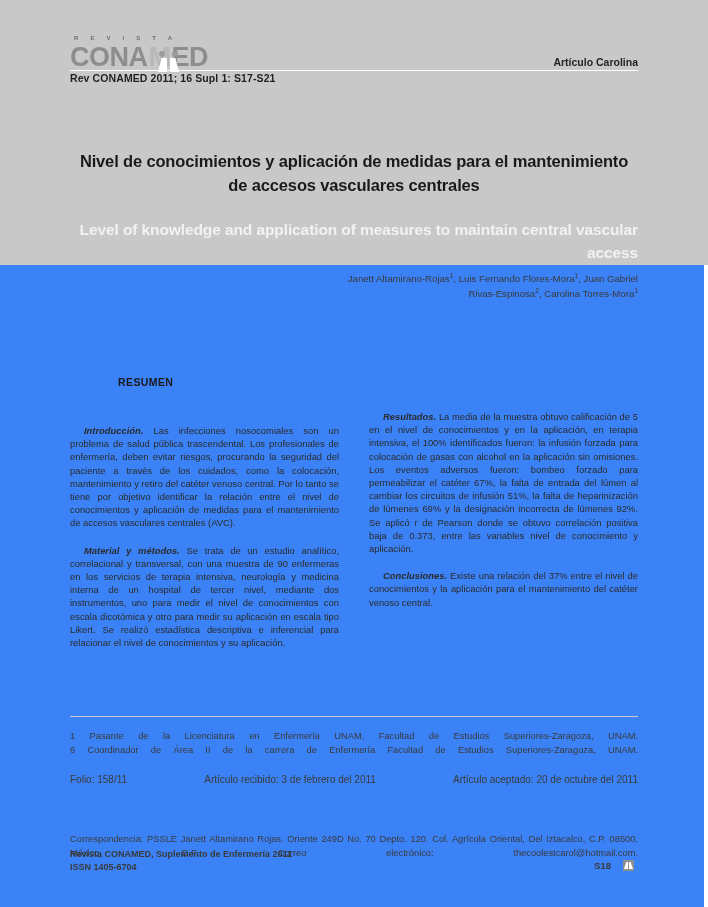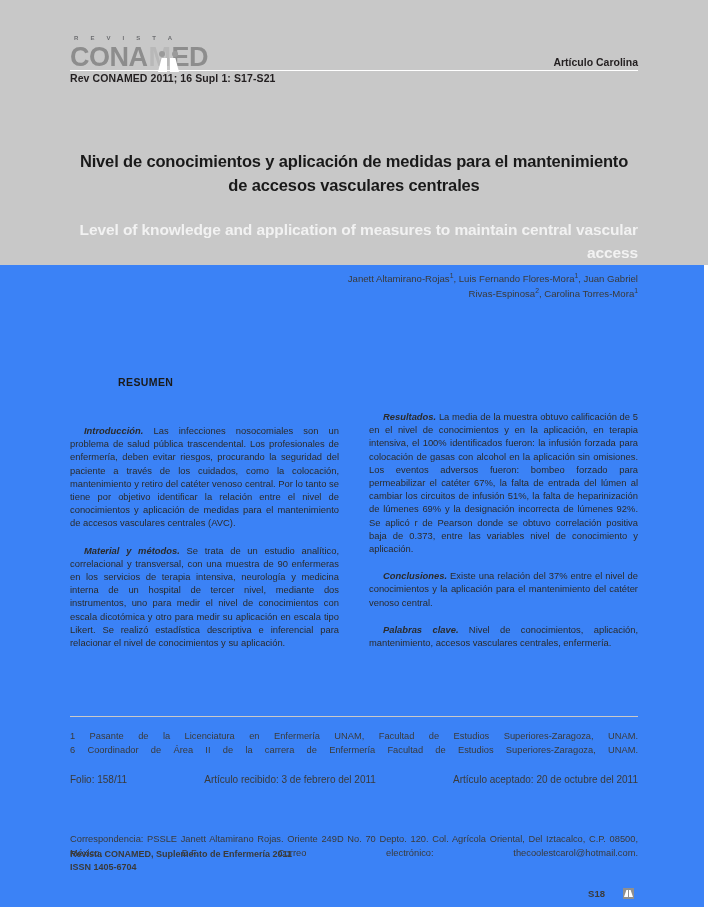--- a/index.html
+++ b/index.html
@@ -264,22 +264,21 @@
     font-weight: bold;
     color: #3a3a3a;
   }
 
   .page-number-wrap {
     position: absolute;
     right: 70px;
     top: 860px;
     display: flex;
     align-items: center;
-    gap: 18px;
-    margin-top: 28px;
+    gap: 12px;
   }
   .page-number {
     font-size: 9.5px;
     font-weight: bold;
     color: #3a3a3a;
   }
   .colophon-mark {
     width: 11px;
     height: 11px;
     background: #8f8f8f;
@@ -337,21 +336,20 @@
     <span>Rivas-Espinosa</span><sup>2</sup><span>, Carolina Torres-Mora</span><sup>1</sup>
   </div>
 
   <div class="resumen-heading">RESUMEN</div>
 
   <div class="abstract" id="abstract-body">
       <p><span class="lead">Introducción.</span><span> Las infecciones nosocomiales son un problema de salud pública  trascendental.  Los profesionales de enfermería, deben evitar  riesgos, procurando la seguridad del paciente a través de los cuidados, como la colocación, mantenimiento y retiro del catéter venoso central. Por lo tanto se tiene por objetivo identificar la relación entre el nivel de conocimientos  y aplicación de medidas para el mantenimiento de accesos vasculares centrales (AVC).</span></p>
       <p><span class="lead">Material y métodos.</span><span> Se trata de un estudio analítico, correlacional y transversal, con una muestra de 90 enfermeras en los servicios de terapia intensiva, neurología y medicina interna de un hospital de tercer nivel, mediante dos instrumentos, uno para medir el nivel de conocimientos  con escala dicotómica y otro para medir su aplicación en escala tipo Likert. Se realizó estadística descriptiva e inferencial para relacionar el nivel de conocimientos y su aplicación.</span></p>
       <p><span class="lead">Resultados.</span><span> La media de la muestra obtuvo calificación  de 5 en el nivel de conocimientos y  en la aplicación, en  terapia  intensiva, el 100% identificados fueron: la infusión forzada para colocación de gasas con alcohol en la aplicación sin omisiones. Los eventos adversos fueron: bombeo forzado para permeabilizar el catéter 67%, la falta de entrada del lúmen al cambiar los circuitos de infusión 51%, la falta de heparinización de lúmenes 69% y la designación incorrecta de lúmenes 92%. Se aplicó  r de Pearson donde se obtuvo correlación positiva baja de 0.373, entre las variables nivel de conocimiento  y aplicación.</span></p>
       <p><span class="lead">Conclusiones.</span><span> Existe una relación del 37% entre el nivel de conocimientos y la aplicación para  el mantenimiento del catéter venoso central.</span></p>
-      <p><span class="lead">Palabras clave.</span><span> Nivel de conocimientos, aplicación, mantenimiento,  accesos  vasculares  centrales, enfermería.</span></p>
     </div>
 
   <div class="footer-rule"></div>
 
   <div class="affiliations">
     <div>1  Pasante  de  la  Licenciatura  en  Enfermería  UNAM,  Facultad  de  Estudios  Superiores-Zaragoza,  UNAM.</div>
     <div>6  Coordinador  de  Área  II  de  la  carrera  de  Enfermería  Facultad  de  Estudios  Superiores-Zaragoza,  UNAM.</div>
   </div>
 
   <div class="meta-row">

